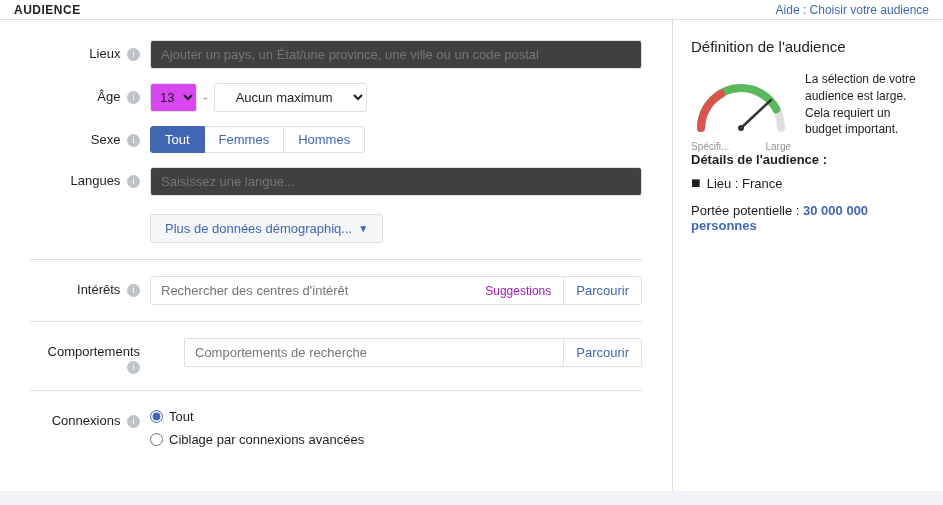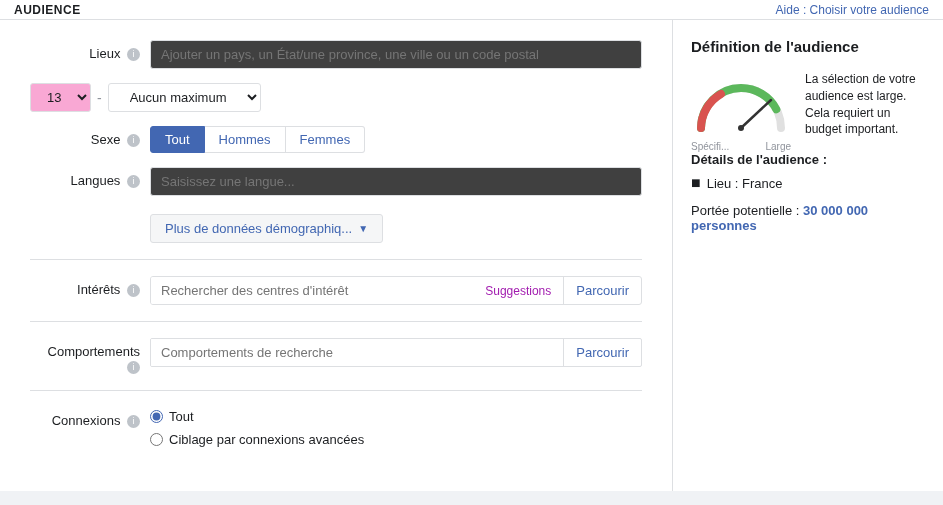--- a/index.html
+++ b/index.html
@@ -101,23 +101,23 @@
     }
     
     .age-row {
       display: flex;
       align-items: center;
       gap: 6px;
     }
     .age-select {
       border: 1px solid #dddfe2;
       border-radius: 3px;
-      padding: 5px 12px;
-      font-size: 13px;
-      background: #f9a8d4;
+      padding: 5px 5px;
+      font-size: 13px;
+      background: #d946ef;
       cursor: pointer;
       color: #1c1e21;
     }
     .age-dash {
       color: #90949c;
       font-size: 14px;
     }
     .max-select {
       border: 1px solid #dddfe2;
       border-radius: 3px;
@@ -214,20 +214,21 @@
       cursor: pointer;
       color: #4267b2;
     }
     
     .comp-input-wrap {
       display: flex;
       border: 1px solid #dddfe2;
       border-radius: 2px;
       background: #fff;
       overflow: hidden;
+      margin-left: 34px;
     }
     .comp-input-wrap input {
       flex: 1;
       border: none;
       padding: 6px 10px;
       font-size: 13px;
       color: #90949c;
       outline: none;
     }
     .comp-btn {
@@ -255,21 +256,21 @@
       cursor: pointer;
     }
     .radio-row input[type="radio"] {
       accent-color: #4267b2;
       cursor: pointer;
     }
 
     
     .right-panel-title {
       font-size: 15px;
-      font-weight: bold;
+      font-weight: normal;
       color: #1c1e21;
       margin-bottom: 16px;
     }
     
     .gauge-container {
       display: flex;
       align-items: flex-end;
       gap: 14px;
       margin-bottom: 14px;
     }
@@ -340,20 +341,24 @@
         <div class="form-label">
           <span>Lieux</span>
           <span class="info-icon">i</span>
         </div>
         <div class="form-control">
           <input class="text-input" type="text" placeholder="Ajouter un pays, un État/une province, une ville ou un code postal" style="">
         </div>
       </div>
 
       <div class="form-row">
+        <div class="form-label">
+          <span>Âge</span>
+          <span class="info-icon">i</span>
+        </div>
         <div class="form-control">
           <div class="age-row">
             <select class="age-select">
               <option>13</option>
               <option>18</option>
               <option>21</option>
               <option>25</option>
             </select>
             <span class="age-dash">-</span>
             <select class="max-select">
@@ -368,22 +373,22 @@
       </div>
 
       <div class="form-row">
         <div class="form-label">
           <span>Sexe</span>
           <span class="info-icon">i</span>
         </div>
         <div class="form-control">
           <div class="gender-group">
             <button class="gender-btn active">Tout</button>
+            <button class="gender-btn">Femmes</button>
             <button class="gender-btn">Hommes</button>
-            <button class="gender-btn">Femmes</button>
           </div>
         </div>
       </div>
 
       <div class="form-row">
         <div class="form-label">
           <span>Langues</span>
           <span class="info-icon">i</span>
         </div>
         <div class="form-control">

